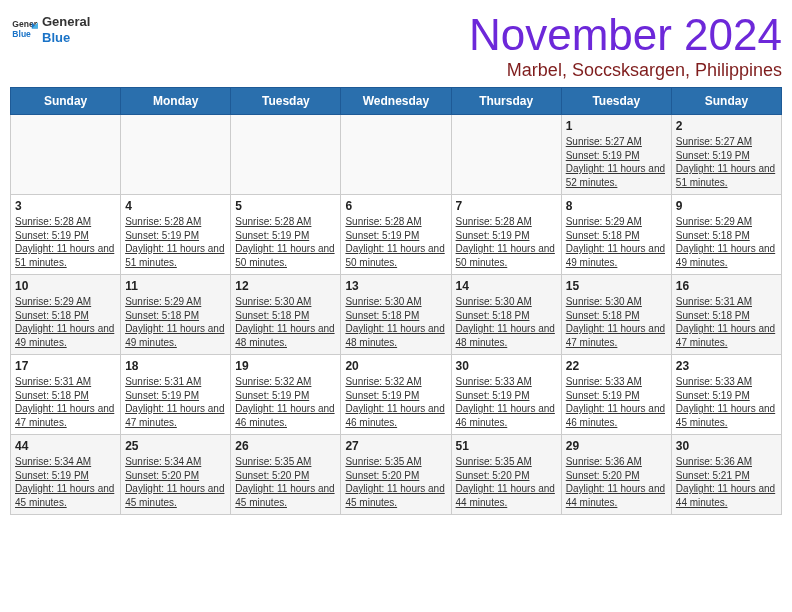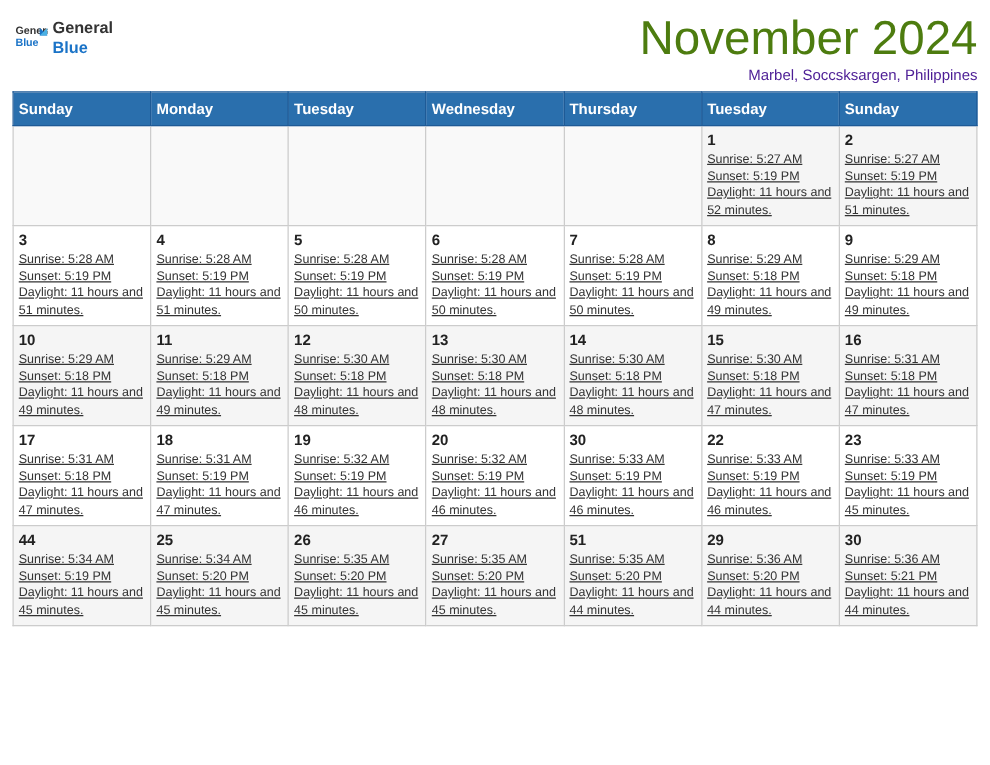--- a/index.html
+++ b/index.html
@@ -32,38 +32,38 @@
       color: #1a73c7;
     }
     .logo-icon {
       width: 28px;
       height: 28px;
     }
     .title-block {
       text-align: right;
     }
     .month-title {
-      font-size: 38px;
+      font-size: 44px;
       font-weight: normal;
-      color: #4d7c0f;
+      color: #6d28d9;
     }
     .location-title {
-      font-size: 12px;
-      color: #4c1d95;
+      font-size: 18px;
+      color: #7f1d1d;
     }
     .calendar-table {
       width: 100%;
       border-collapse: collapse;
       font-size: 11px;
     }
     .calendar-table thead th {
       background-color: #2a6fad;
       color: #fff;
       padding: 6px 4px;
-      text-align: left;
+      text-align: center;
       font-size: 12px;
       font-weight: bold;
       border: 1px solid #1e5a96;
     }
     .calendar-table tbody tr td {
       border: 1px solid #ccc;
       vertical-align: top;
       padding: 4px 4px;
       height: 80px;
       width: calc(100% / 7);

